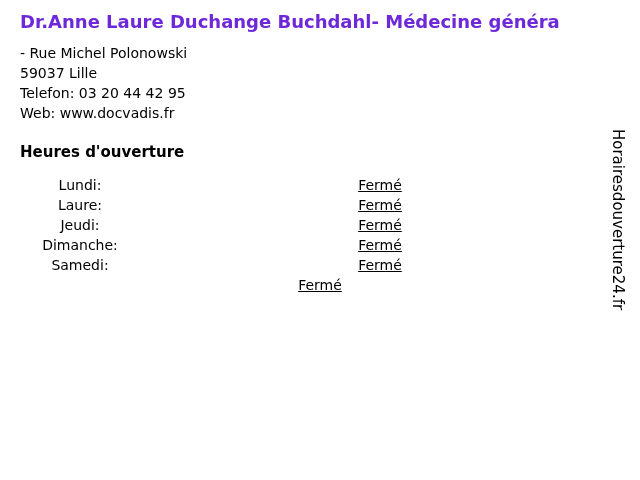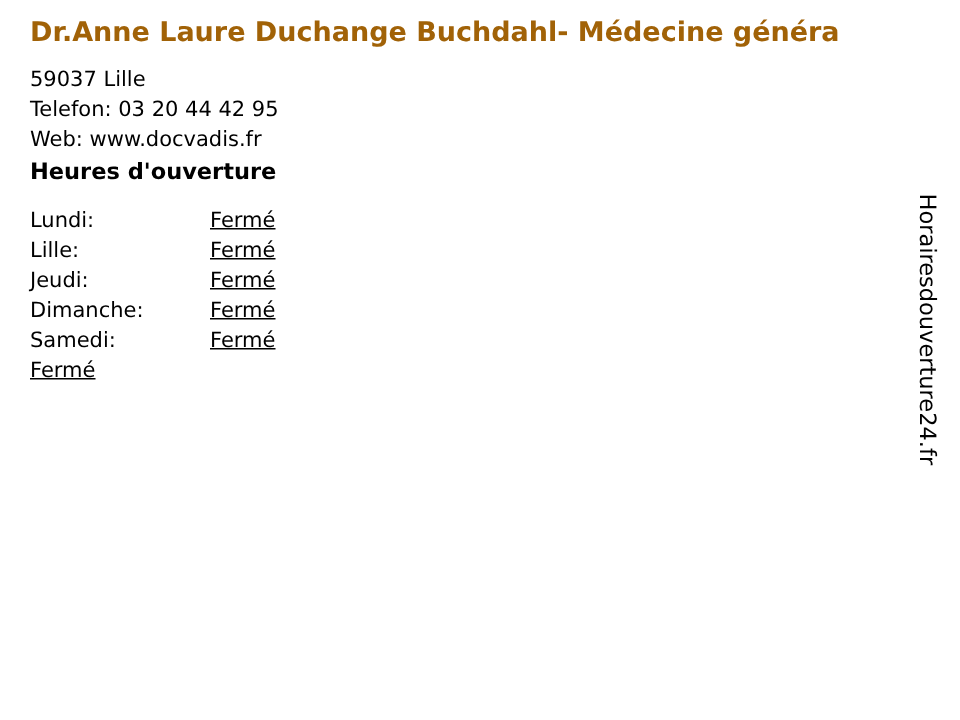--- a/index.html
+++ b/index.html
@@ -20,40 +20,41 @@
     position: absolute;
     left: 20px;
     top: 0;
     width: 600px;
   }
   .page-title {
     margin-top: 11px;
     font-size: 18px;
     line-height: 22px;
     font-weight: bold;
-    color: #a16207;
+    color: #6d28d9;
   }
   .address-block {
     margin-top: 10px;
     font-size: 14px;
     line-height: 20px;
   }
   .hours-heading {
-    margin-top: 1px;
+    margin-top: 19px;
     font-size: 15px;
     line-height: 20px;
     font-weight: bold;
   }
   .hours-table {
     margin-top: 13px;
     font-size: 14px;
     line-height: 20px;
   }
   .hours-row {
     display: flex;
+    text-align: center;
   }
   .day-label {
     width: 120px;
     flex: 0 0 120px;
   }
   .hours-value {
     flex: 1;
     text-decoration: underline;
   }
   .watermark {
@@ -73,34 +74,35 @@
 
 <div class="screen">
 
   <div class="content">
 
     <div class="page-title">
       <div>Dr.Anne Laure Duchange Buchdahl- Médecine généra</div>
     </div>
 
     <div class="address-block">
+      <div>- Rue Michel Polonowski</div>
       <div>59037 Lille</div>
       <div>Telefon: 03 20 44 42 95</div>
       <div>Web: www.docvadis.fr</div>
     </div>
 
     <div class="hours-heading">Heures d'ouverture</div>
 
     <div class="hours-table">
       <div class="hours-row">
         <span class="day-label">Lundi:</span>
         <span class="hours-value">Fermé</span>
       </div>
       <div class="hours-row">
-        <span class="day-label">Lille:</span>
+        <span class="day-label">Laure:</span>
         <span class="hours-value">Fermé</span>
       </div>
       <div class="hours-row">
         <span class="day-label">Jeudi:</span>
         <span class="hours-value">Fermé</span>
       </div>
       <div class="hours-row">
         <span class="day-label">Dimanche:</span>
         <span class="hours-value">Fermé</span>
       </div>

